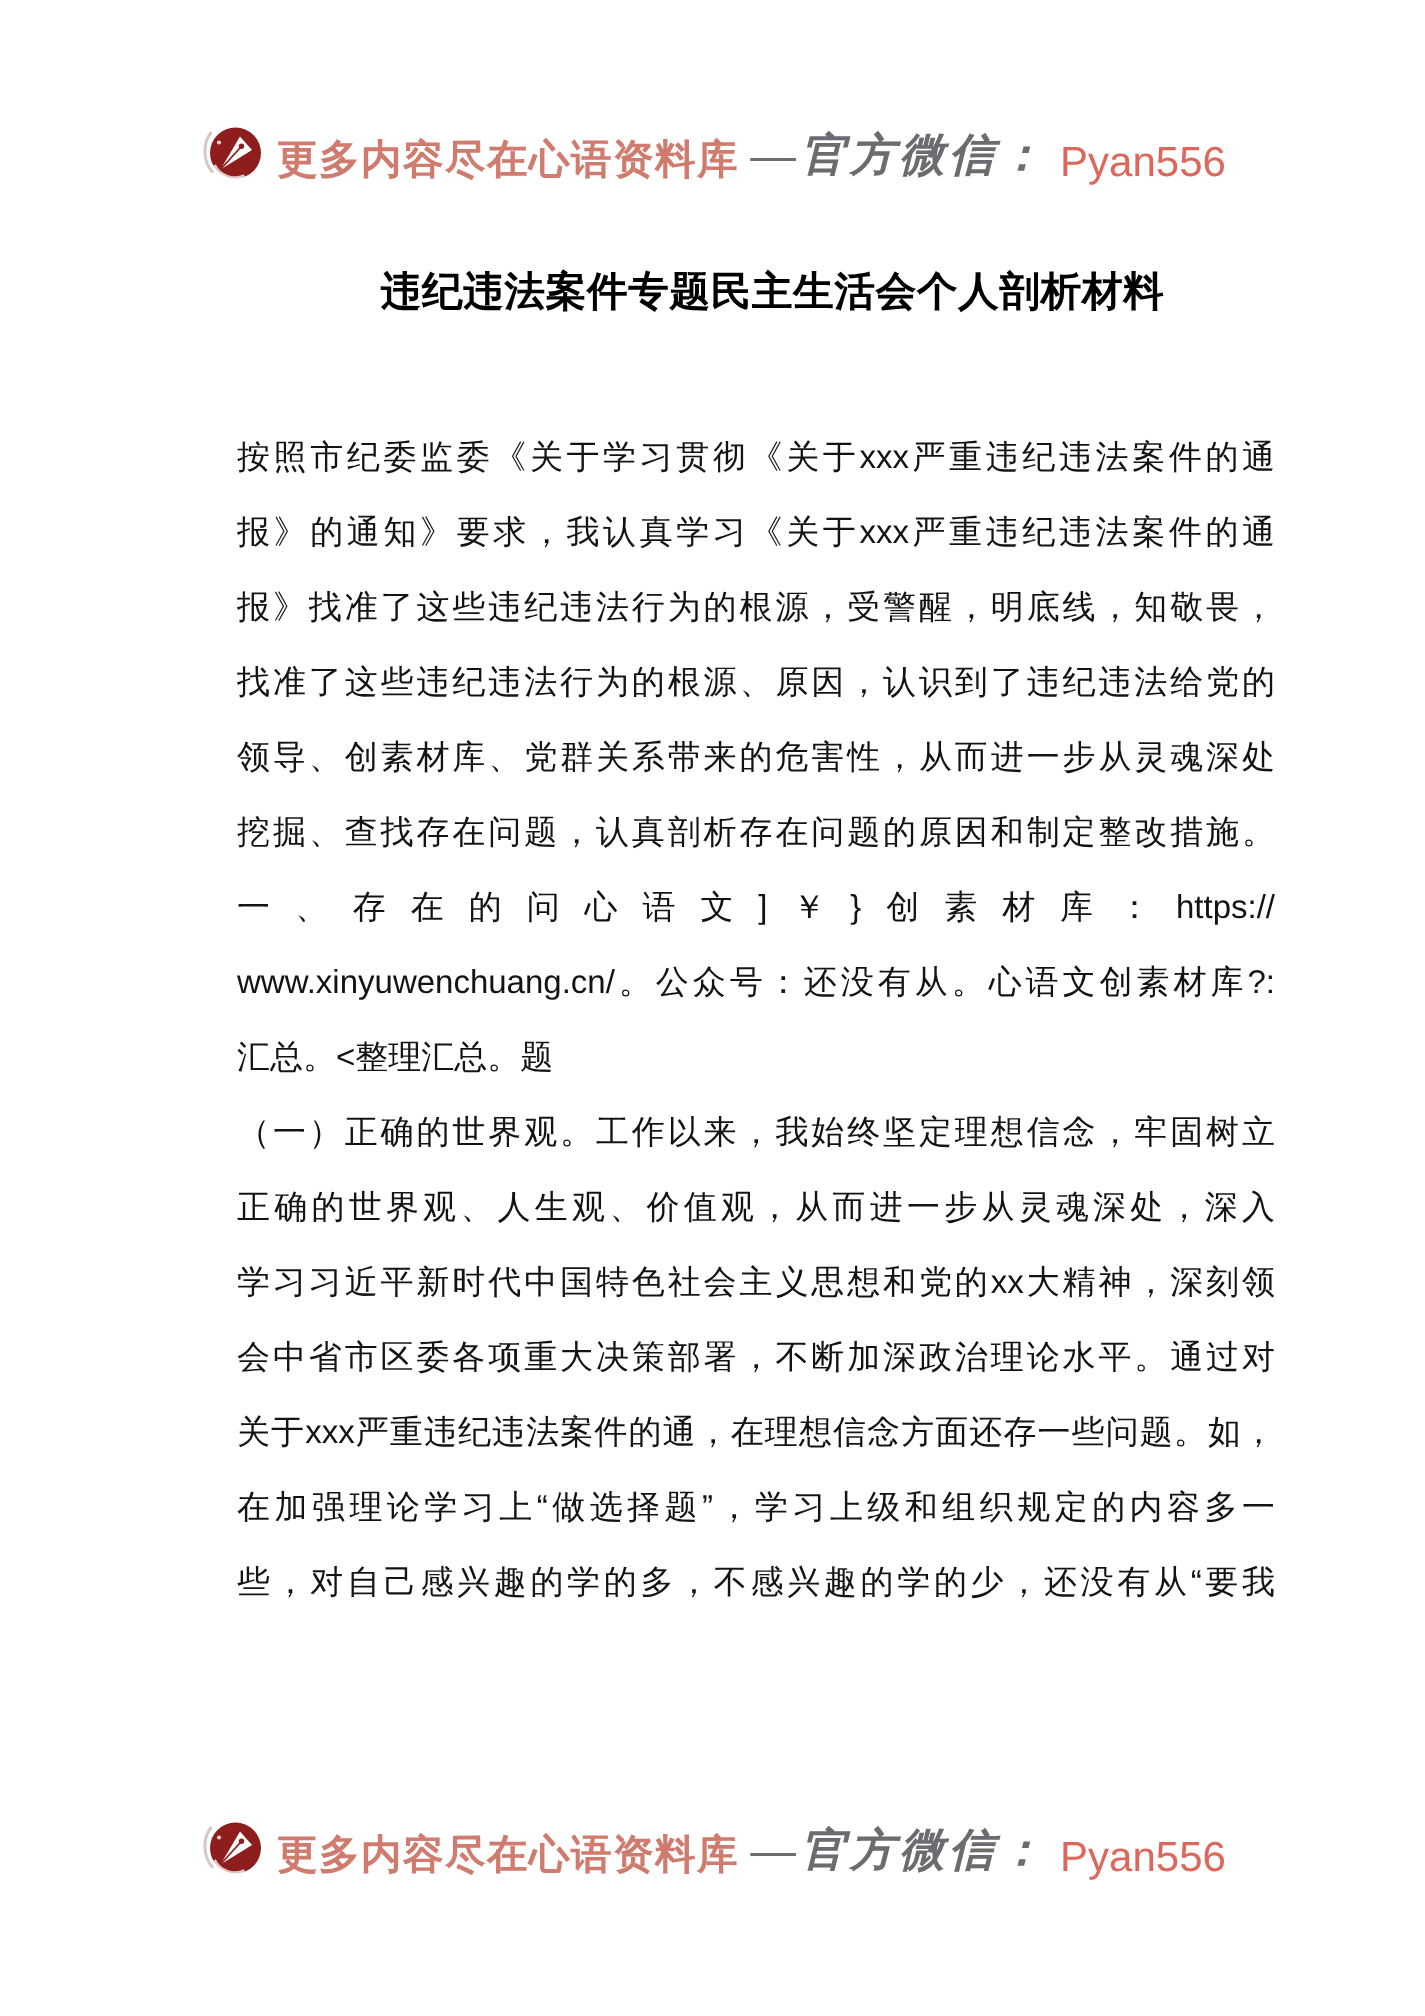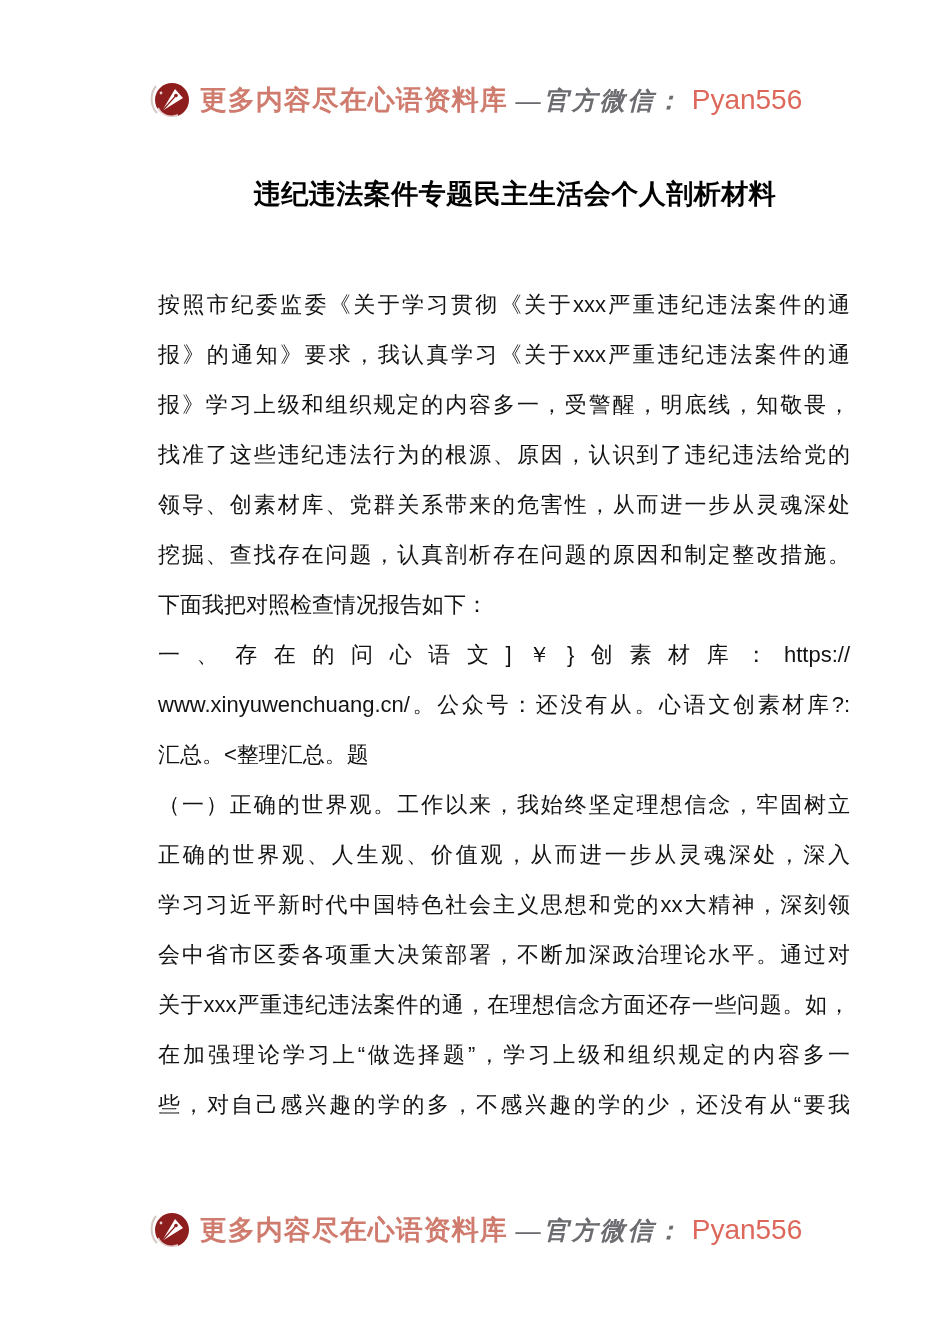--- a/index.html
+++ b/index.html
@@ -15,42 +15,42 @@
     overflow: hidden;
     font-family: "Liberation Sans", serif;
   }
   
   .watermark {
     position: absolute;
     left: 0;
     width: 100%;
     height: 48px;
     display: flex;
-    align-items: center;
+    align-items: flex-end;
     justify-content: center;
     gap: 8px;
     white-space: nowrap;
   }
   .watermark.header { top: 76px; }
   .watermark.footer { top: 1206px; }
   .wm-logo {
     width: 44px;
     height: 44px;
     flex: 0 0 auto;
   }
   .wm-brand {
     color: #cf7b6e;
     font-size: 27px;
     font-weight: 700;
     font-family: "Liberation Serif", serif;
     letter-spacing: 1px;
   }
   .wm-label {
     color: #6b6b70;
-    font-size: 25px;
+    font-size: 30px;
     font-style: italic;
     font-weight: 600;
     font-family: "Liberation Serif", serif;
     letter-spacing: 3px;
   }
   .wm-id {
     color: #dd675a;
     font-size: 28px;
     font-family: "Liberation Sans", "DejaVu Sans", sans-serif;
   }
@@ -108,25 +108,24 @@
     <span class="wm-brand">更多内容尽在心语资料库</span>
       <span class="wm-label">—官方微信：</span>
       <span class="wm-id">Pyan556</span>
   </div>
 
   <div class="doc-title">违纪违法案件专题民主生活会个人剖析材料</div>
 
   <div class="doc-body">
     <div class="line">按照市纪委监委《关于学习贯彻《关于xxx严重违纪违法案件的通</div>
     <div class="line">报》的通知》要求，我认真学习《关于xxx严重违纪违法案件的通</div>
-    <div class="line">报》学习上级和组织规定的内容多一，受警醒，明底线，知敬畏，</div>
+    <div class="line">报》找准了这些违纪违法行为的根源，受警醒，明底线，知敬畏，</div>
     <div class="line">找准了这些违纪违法行为的根源、原因，认识到了违纪违法给党的</div>
     <div class="line">领导、创素材库、党群关系带来的危害性，从而进一步从灵魂深处</div>
     <div class="line">挖掘、查找存在问题，认真剖析存在问题的原因和制定整改措施。</div>
-    <div class="line end">下面我把对照检查情况报告如下：</div>
     <div class="line">一、存在的问心语文]￥}创素材库：https://</div>
     <div class="line">www.xinyuwenchuang.cn/。公众号：还没有从。心语文创素材库?:</div>
     <div class="line end">汇总。&lt;整理汇总。题</div>
     <div class="line">（一）正确的世界观。工作以来，我始终坚定理想信念，牢固树立</div>
     <div class="line">正确的世界观、人生观、价值观，从而进一步从灵魂深处，深入</div>
     <div class="line">学习习近平新时代中国特色社会主义思想和党的xx大精神，深刻领</div>
     <div class="line">会中省市区委各项重大决策部署，不断加深政治理论水平。通过对</div>
     <div class="line">关于xxx严重违纪违法案件的通，在理想信念方面还存一些问题。如，</div>
     <div class="line">在加强理论学习上“做选择题”，学习上级和组织规定的内容多一</div>
     <div class="line">些，对自己感兴趣的学的多，不感兴趣的学的少，还没有从“要我</div>

